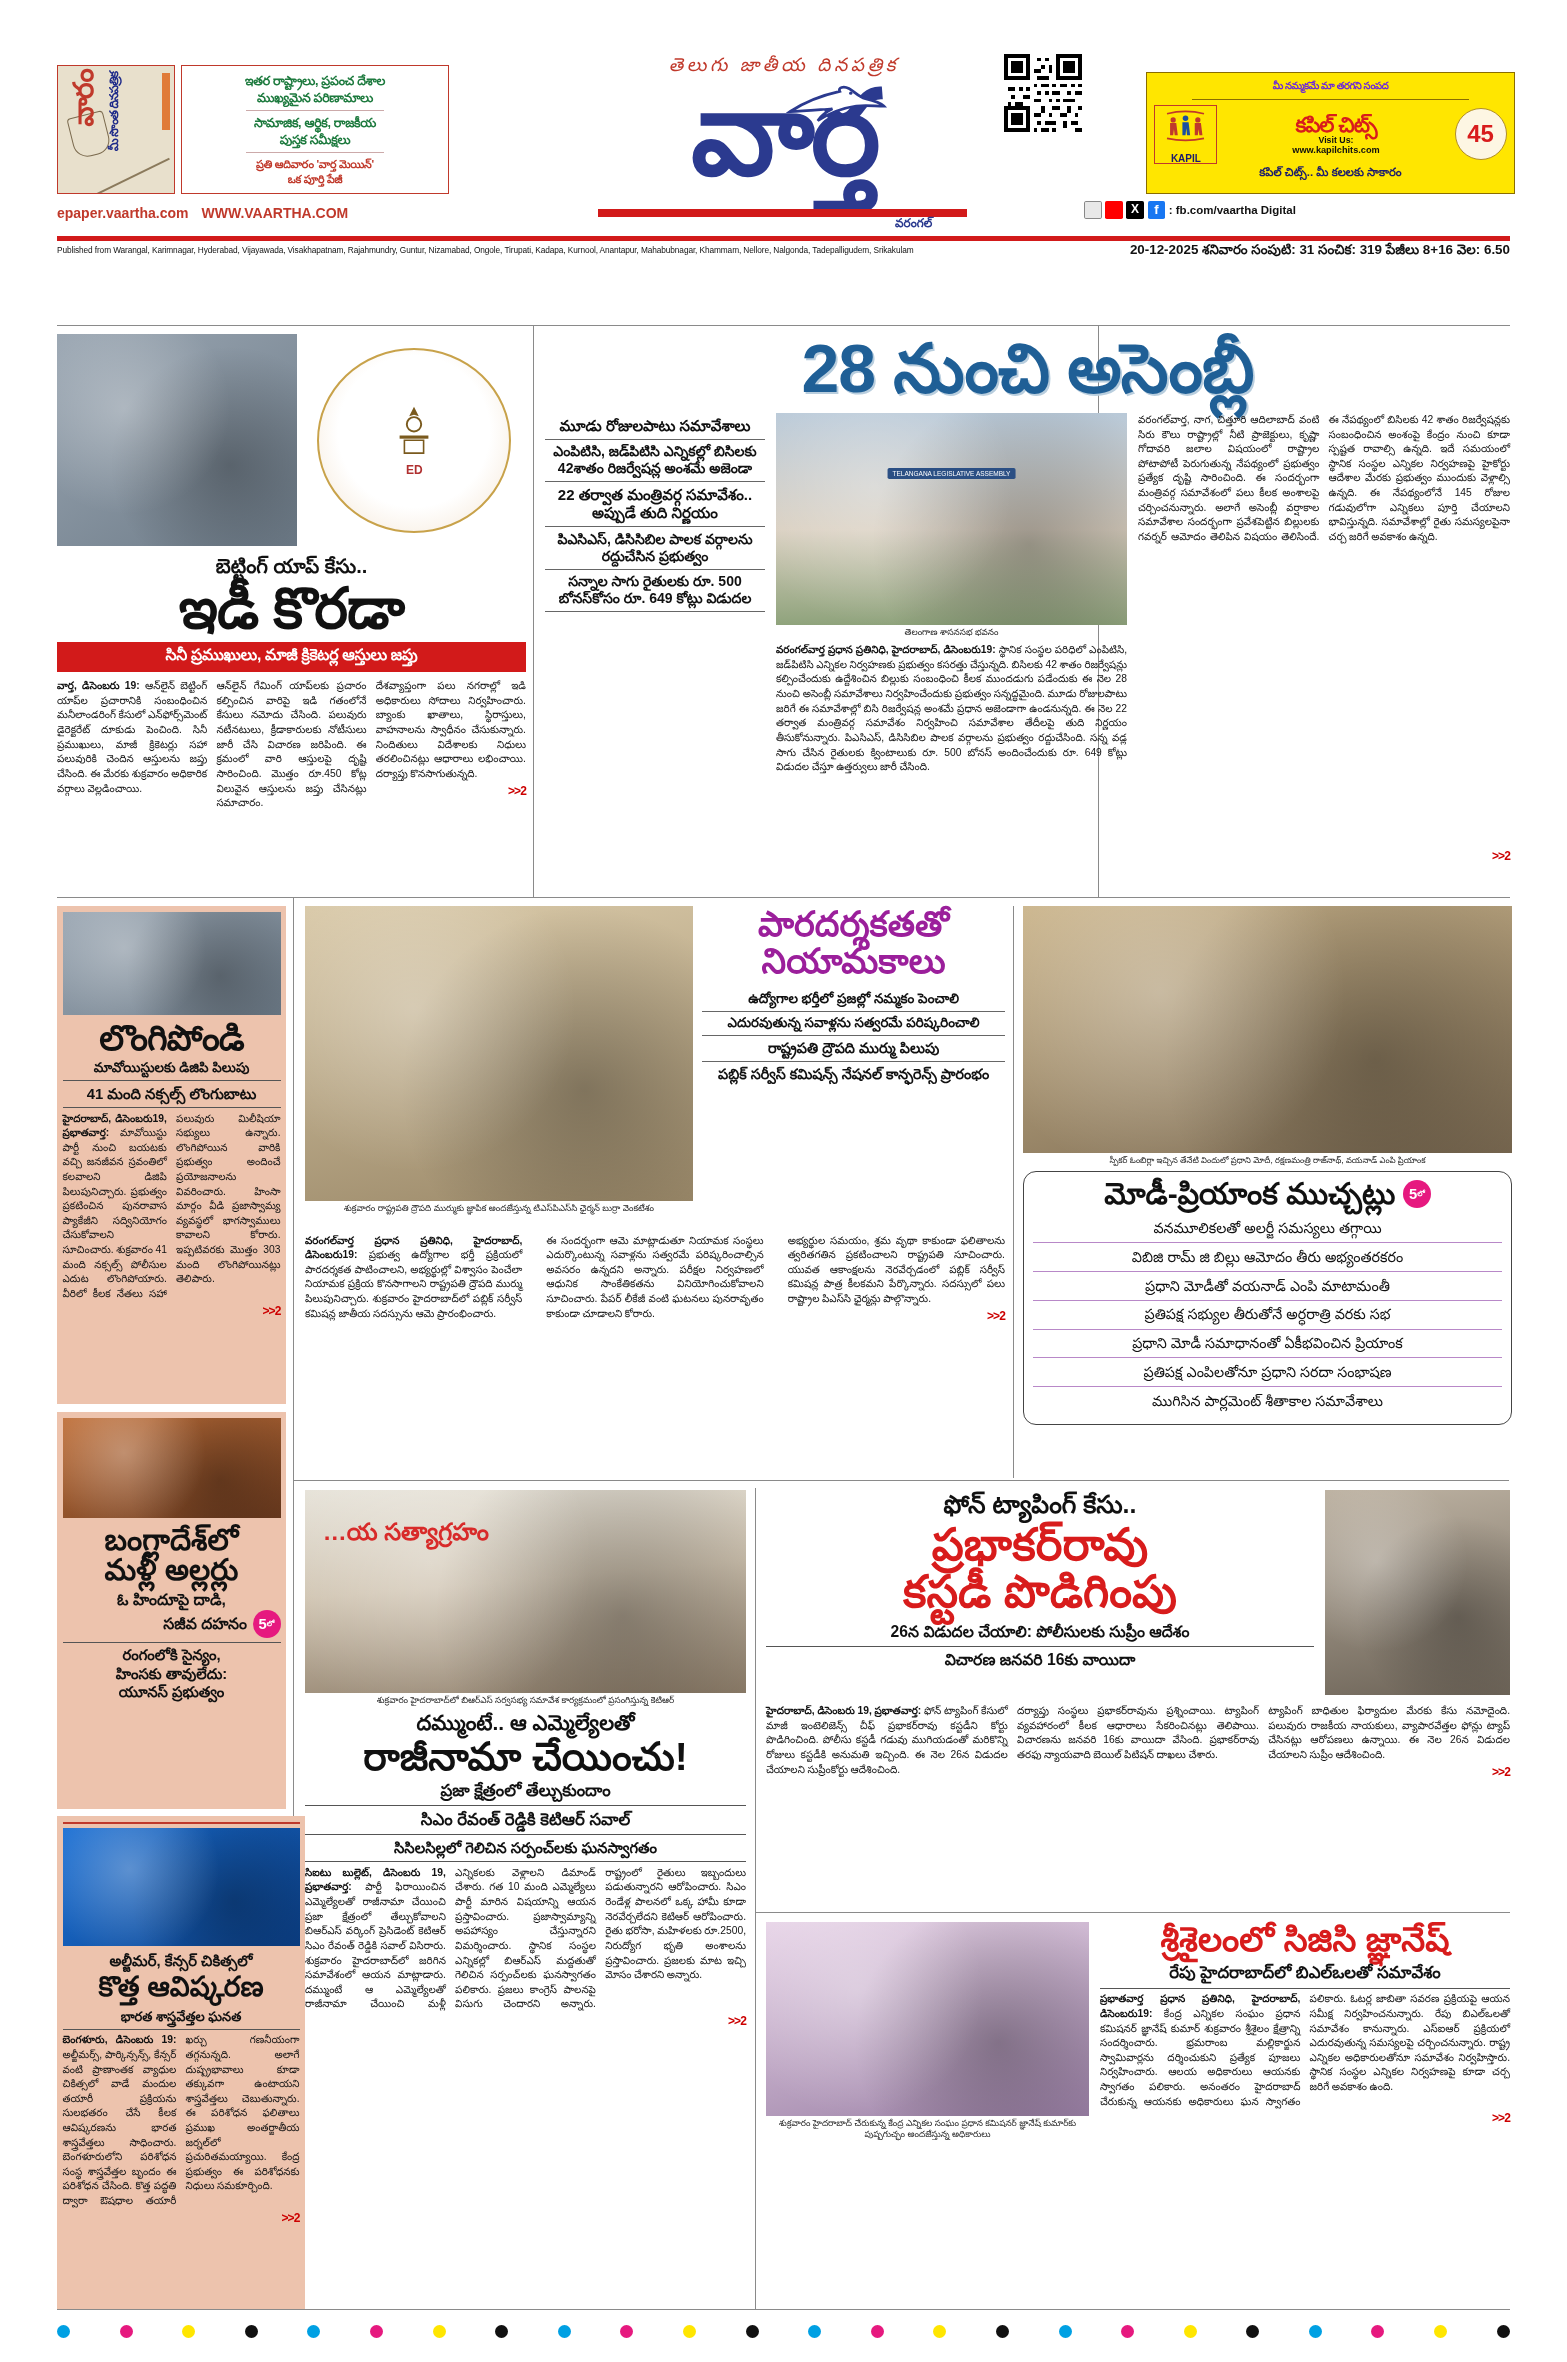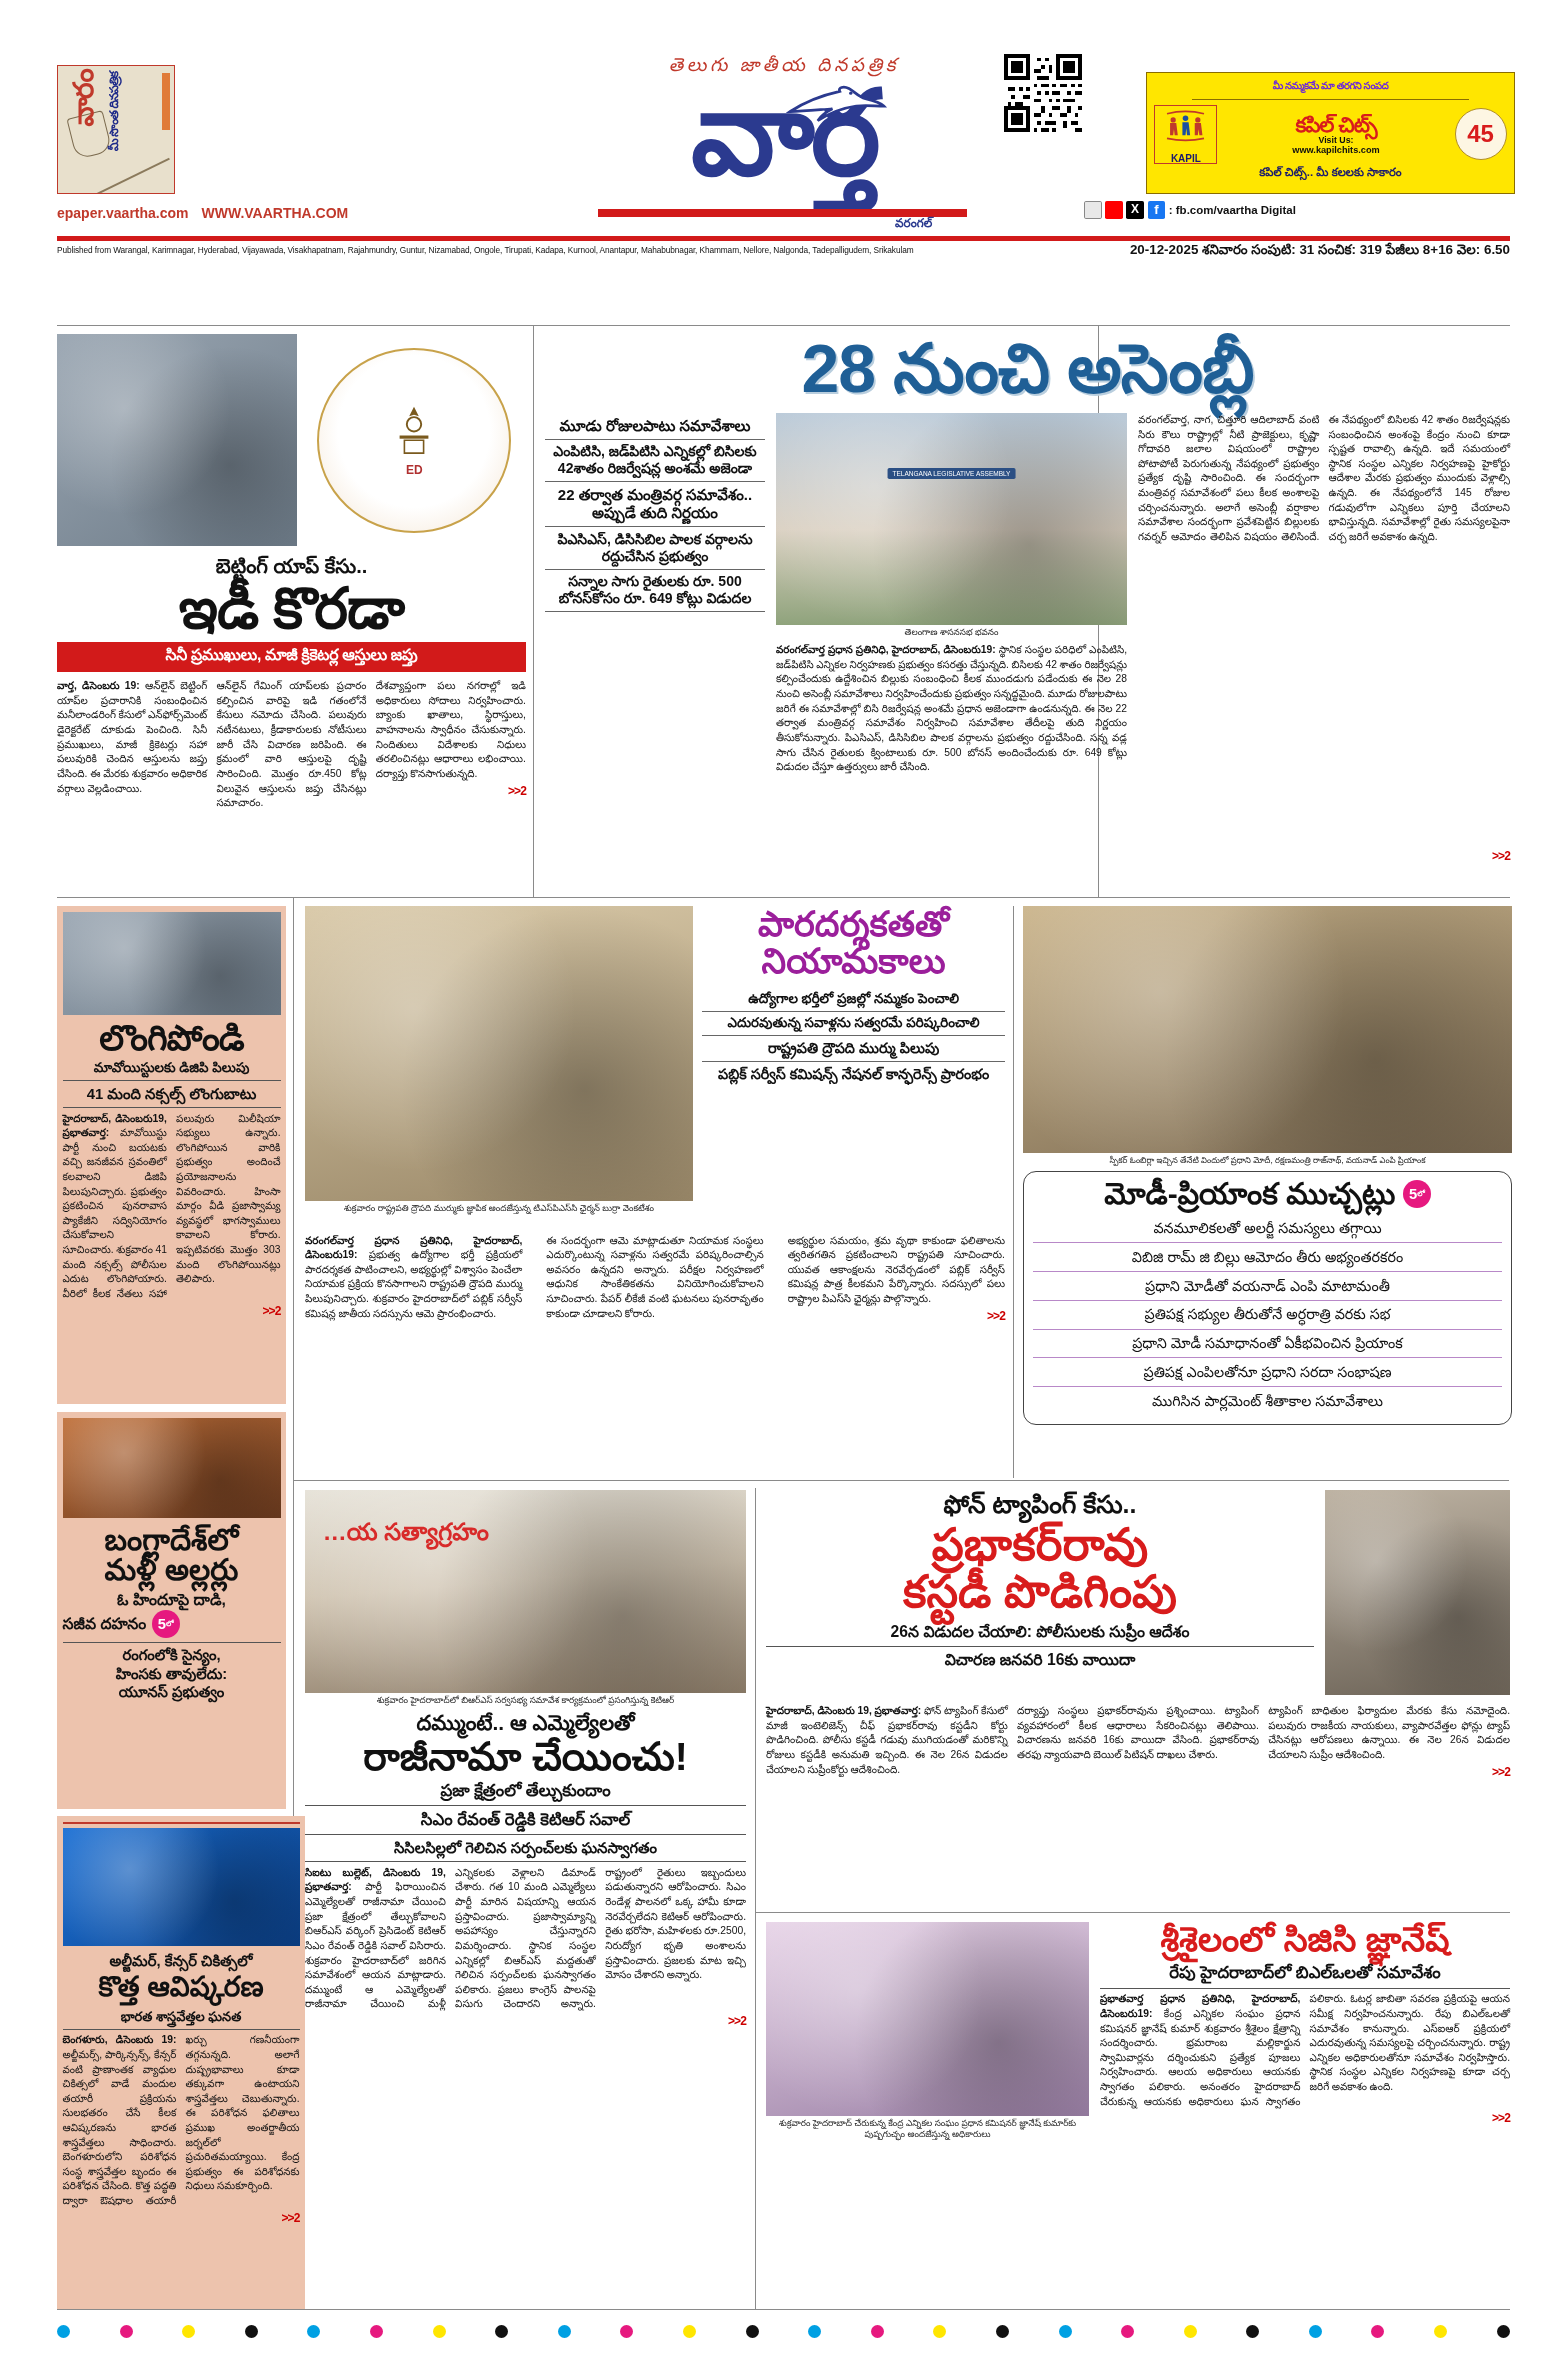--- a/index.html
+++ b/index.html
@@ -242,20 +242,30 @@
   <div id="masthead">
 
     <div id="promo-strip">
       <div class="cupshape"></div>
       <div class="diag"></div>
       <div class="vtxt">వారం</div>
       <div class="vtxt2">మీ సొంత దినపత్రిక</div>
       <div class="orangebar"></div>
     </div>
 
+    <div id="promo-box">
+      <div class="pline">ఇతర రాష్ట్రాలు, ప్రపంచ దేశాల</div>
+      <div class="pline">ముఖ్యమైన పరిణామాలు</div>
+      <div class="psep"></div>
+      <div class="pline">సామాజిక, ఆర్థిక, రాజకీయ</div>
+      <div class="pline">పుస్తక సమీక్షలు</div>
+      <div class="psep"></div>
+      <div class="pline" style="color:#c0392b;font-size:11px">ప్రతి ఆదివారం 'వార్త మెయిన్'</div>
+      <div class="pline" style="color:#c0392b;font-size:11px">ఒక పూర్తి పేజీ</div>
+    </div>
 
     <div id="brand">
       <div class="tag">తెలుగు జాతీయ దినపత్రిక</div>
       <div class="wordmark">వార్త</div>
       <svg class="bird" viewBox="0 0 110 48">
         <path d="M4 30 C22 18, 40 12, 58 8 C56 4, 62 2, 68 5 C74 8, 78 14, 86 16
                  C94 18, 102 20, 106 24 C96 24, 86 23, 76 24 C62 26, 46 32, 34 40
                  C38 34, 44 30, 50 27 C36 28, 18 30, 4 30 Z" fill="#fff" stroke="#2b3a8f" stroke-width="3"></path>
         <circle cx="70" cy="10" r="1.8" fill="#2b3a8f"></circle>
       </svg>
@@ -484,21 +494,21 @@
       <span>మావోయిస్టు పార్టీ నుంచి బయటకు వచ్చి జనజీవన స్రవంతిలో కలవాలని డిజిపి పిలుపునిచ్చారు. ప్రభుత్వం ప్రకటించిన పునరావాస ప్యాకేజీని సద్వినియోగం చేసుకోవాలని సూచించారు. శుక్రవారం 41 మంది నక్సల్స్ పోలీసుల ఎదుట లొంగిపోయారు. వీరిలో కీలక నేతలు సహా పలువురు మిలీషియా సభ్యులు ఉన్నారు. లొంగిపోయిన వారికి ప్రభుత్వం అందించే ప్రయోజనాలను వివరించారు. హింసా మార్గం వీడి ప్రజాస్వామ్య వ్యవస్థలో భాగస్వాములు కావాలని కోరారు. ఇప్పటివరకు మొత్తం 303 మంది లొంగిపోయినట్లు తెలిపారు.</span>
     </div>
     <div style="text-align:right"><span class="more">&gt;&gt;2</span></div>
   </div>
 
   <div class="panel tint" style="left:57px; top:1412px; width:229px; height:397px; padding:5.5px;">
     <div class="photo" style="height:100px; background:linear-gradient(160deg,#c0703a,#6b3a1e)"></div>
     <div class="hl-black" style="font-size:30px; margin-top:7.4px;">బంగ్లాదేశ్‌లో</div>
     <div class="hl-black" style="font-size:30px;">మళ్లీ అల్లర్లు</div>
     <div class="subhead" style="margin-top:5.5px; font-size:15.7px">ఓ హిందూపై దాడి,</div>
-    <div style="display:flex;align-items:center;justify-content:flex-start;gap:5.5px">
+    <div style="display:flex;align-items:center;justify-content:flex-end;gap:5.5px">
       <span class="subhead" style="font-size:15.7px">సజీవ దహనం</span>
       <span class="pgbadge">
         <span>5</span>
           <sub>లో</sub>
       </span>
     </div>
     <div class="rule"></div>
     <div class="subhead" style="font-size:14.8px">రంగంలోకి సైన్యం,</div>
     <div class="subhead" style="font-size:14.8px">హింసకు తావులేదు:</div>
     <div class="subhead" style="font-size:14.8px">యూనస్ ప్రభుత్వం</div>

